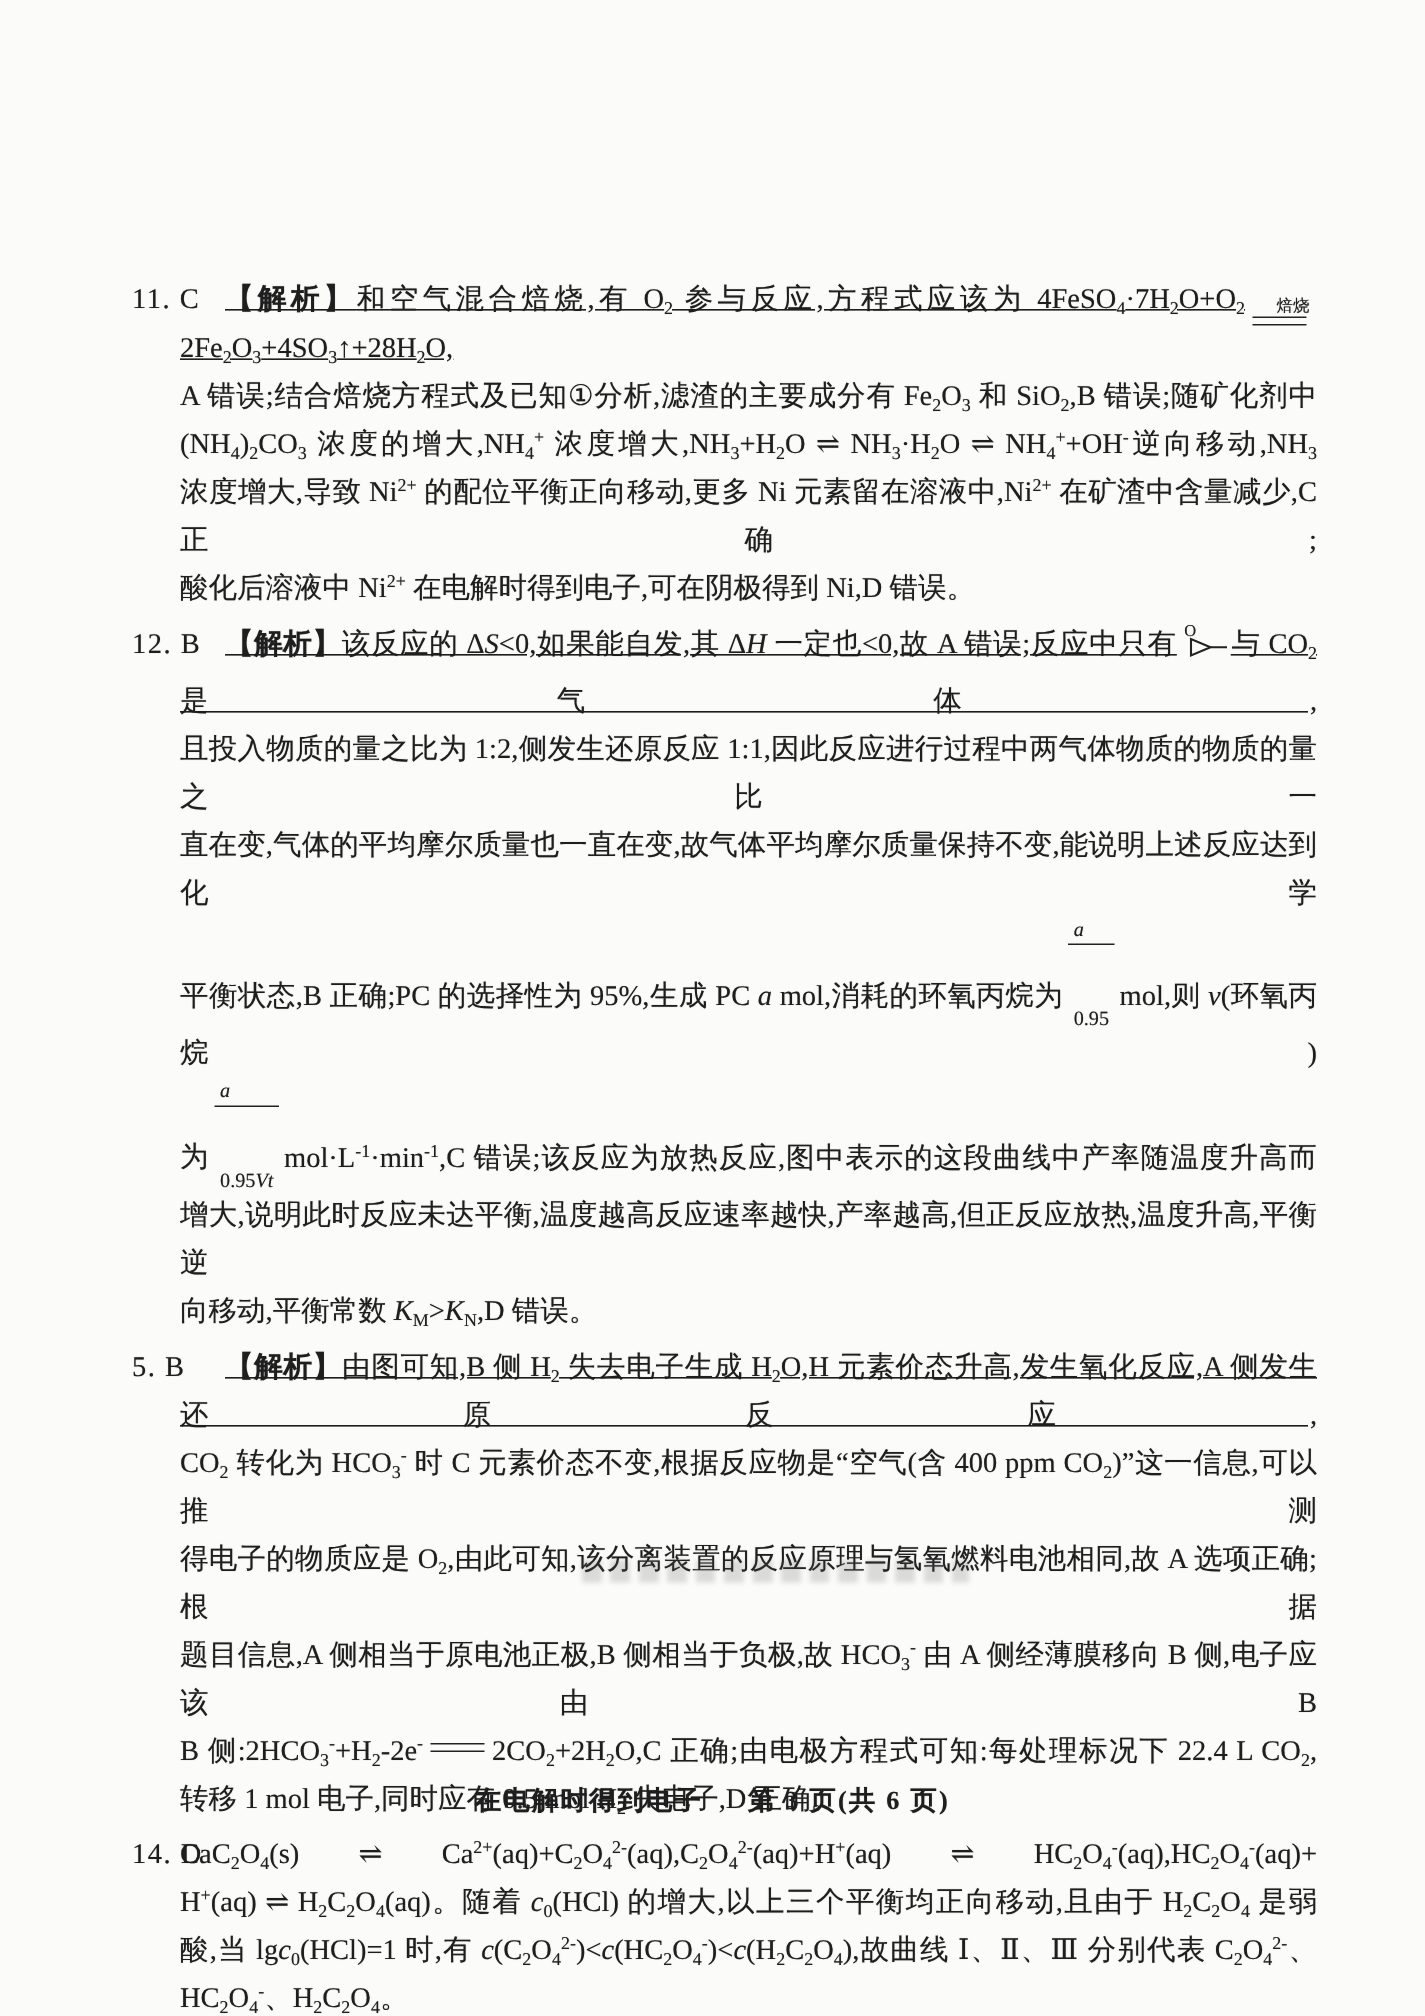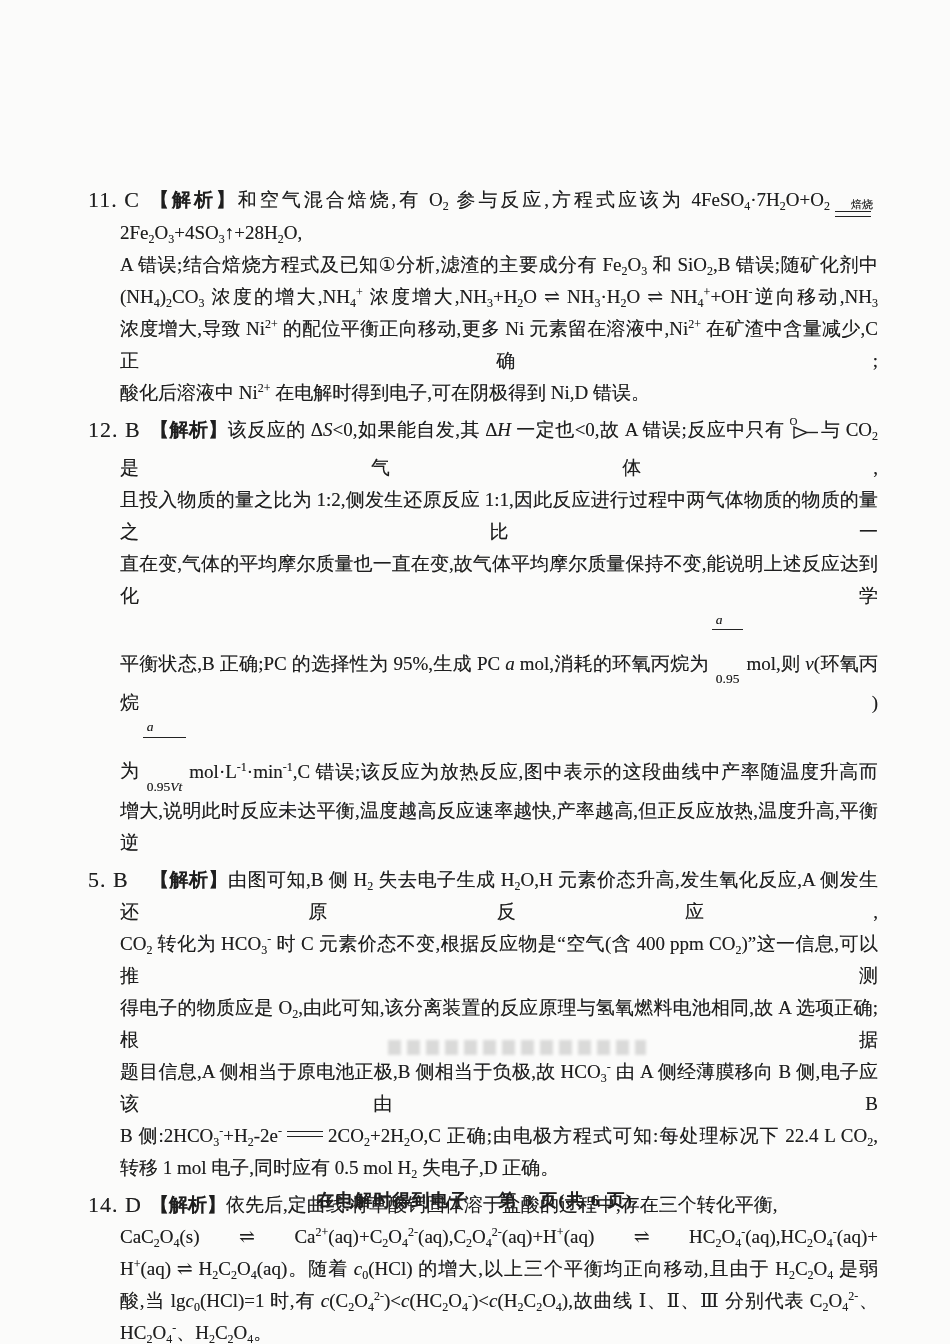--- a/index.html
+++ b/index.html
@@ -9,25 +9,25 @@
     font-family:"Liberation Serif","DejaVu Serif","DejaVu Sans",serif;
   }
   .page{
     position:absolute;inset:0;box-sizing:border-box;
     padding:184px 72px 0 88px;
     text-shadow:0 0 .6px rgba(30,30,30,.5);
   }
   .q{position:relative;padding-left:32px;margin-bottom:5px;}
   .q-label{
     position:absolute;left:0;top:0;width:62px;
-    font-size:22px;line-height:32px;white-space:nowrap;letter-spacing:1px;
+    font-size:19px;line-height:32px;white-space:nowrap;letter-spacing:1px;
   }
   .line{font-size:19px;line-height:32px;min-height:32px;}
   .line.j{text-align:justify;text-align-last:justify;}
-  .line.first{text-indent:30px;}
+  .line.first{text-indent:30px;text-decoration:underline;}
   sub,sup{line-height:0;font-size:12px;}
   sub{vertical-align:-4px;}
   sup{vertical-align:7px;}
   .it{font-style:italic;}
   b{font-weight:700;}
   
   .frac{
     display:inline-block;text-align:center;vertical-align:-13px;
     font-size:13.5px;line-height:1.2;margin:0 3px;text-indent:0;
   }
@@ -74,37 +74,37 @@
           <div class="line first j"><b>【解析】</b><span>该反应的 Δ<span class="it">S</span>&lt;0,如果能自发,其 Δ<span class="it">H</span> 一定也&lt;0,故 A 错误;反应中只有</span><span class="structwrap"><svg width="32" height="26" viewBox="0 0 32 26">
                 <text x="2.5" y="9" font-size="11" fill="#222" font-family="Liberation Serif,serif">O</text>
                 <path d="M7 11 L7 22 L20 16.5 Z" fill="none" stroke="#222" stroke-width="1.4"></path>
                 <line x1="20" y1="16.5" x2="31" y2="16.5" stroke="#222" stroke-width="1.4"></line>
               </svg></span><span>与 CO<sub>2</sub> 是气体,</span></div>
           <div class="line j"><span>且投入物质的量之比为 1:2,侧发生还原反应 1:1,因此反应进行过程中两气体物质的物质的量之比一</span></div>
           <div class="line j"><span>直在变,气体的平均摩尔质量也一直在变,故气体平均摩尔质量保持不变,能说明上述反应达到化学</span></div>
           <div class="line j"><span>平衡状态,B 正确;PC 的选择性为 95%,生成 PC <span class="it">a</span> mol,消耗的环氧丙烷为</span><span class="frac"><span class="fr-n"><span class="it">a</span></span><span class="fr-d">0.95</span></span><span>mol,则 <span class="it">v</span>(环氧丙烷)</span></div>
           <div class="line j"><span>为</span><span class="frac"><span class="fr-n"><span class="it">a</span></span><span class="fr-d">0.95<span class="it">Vt</span></span></span><span>mol·L<sup>-1</sup>·min<sup>-1</sup>,C 错误;该反应为放热反应,图中表示的这段曲线中产率随温度升高而</span></div>
           <div class="line j"><span>增大,说明此时反应未达平衡,温度越高反应速率越快,产率越高,但正反应放热,温度升高,平衡逆</span></div>
+          <div class="line"><span>向移动,平衡常数 <span class="it">K</span><sub>M</sub>&gt;<span class="it">K</span><sub>N</sub>,D 错误。</span></div>
         </div>
       </div>
       <div class="q">
         <div class="q-label">5. B</div>
         <div class="q-body">
           <div class="line first j"><b>【解析】</b><span>由图可知,B 侧 H<sub>2</sub> 失去电子生成 H<sub>2</sub>O,H 元素价态升高,发生氧化反应,A 侧发生还原反应,</span></div>
           <div class="line j"><span>CO<sub>2</sub> 转化为 HCO<sub>3</sub><sup>-</sup> 时 C 元素价态不变,根据反应物是“空气(含 400 ppm CO<sub>2</sub>)”这一信息,可以推测</span></div>
           <div class="line j"><span>得电子的物质应是 O<sub>2</sub>,由此可知,该分离装置的反应原理与氢氧燃料电池相同,故 A 选项正确;根据</span></div>
           <div class="line j"><span>题目信息,A 侧相当于原电池正极,B 侧相当于负极,故 HCO<sub>3</sub><sup>-</sup> 由 A 侧经薄膜移向 B 侧,电子应该由 B</span></div>
           <div class="line j"><span>B 侧:2HCO<sub>3</sub><sup>-</sup>+H<sub>2</sub>-2e<sup>-</sup></span><span class="oveq nolbl"><span class="dline"></span></span><span>2CO<sub>2</sub>+2H<sub>2</sub>O,C 正确;由电极方程式可知:每处理标况下 22.4 L CO<sub>2</sub>,</span></div>
           <div class="line"><span>转移 1 mol 电子,同时应有 0.5 mol H<sub>2</sub> 失电子,D 正确。</span></div>
         </div>
       </div>
       <div class="q">
         <div class="q-label">14. D</div>
         <div class="q-body">
-          <div class="line first"><b>【解析】</b><span>依先后,定曲线:将草酸钙固体溶于盐酸的过程中,存在三个转化平衡,</span></div>
           <div class="line j"><span>CaC<sub>2</sub>O<sub>4</sub>(s) ⇌ Ca<sup>2+</sup>(aq)+C<sub>2</sub>O<sub>4</sub><sup>2-</sup>(aq),C<sub>2</sub>O<sub>4</sub><sup>2-</sup>(aq)+H<sup>+</sup>(aq) ⇌ HC<sub>2</sub>O<sub>4</sub><sup>-</sup>(aq),HC<sub>2</sub>O<sub>4</sub><sup>-</sup>(aq)+</span></div>
           <div class="line j"><span>H<sup>+</sup>(aq) ⇌ H<sub>2</sub>C<sub>2</sub>O<sub>4</sub>(aq)。随着 <span class="it">c</span><sub>0</sub>(HCl) 的增大,以上三个平衡均正向移动,且由于 H<sub>2</sub>C<sub>2</sub>O<sub>4</sub> 是弱</span></div>
           <div class="line j"><span>酸,当 lg<span class="it">c</span><sub>0</sub>(HCl)=1 时,有 <span class="it">c</span>(C<sub>2</sub>O<sub>4</sub><sup>2-</sup>)&lt;<span class="it">c</span>(HC<sub>2</sub>O<sub>4</sub><sup>-</sup>)&lt;<span class="it">c</span>(H<sub>2</sub>C<sub>2</sub>O<sub>4</sub>),故曲线 Ⅰ、Ⅱ、Ⅲ 分别代表 C<sub>2</sub>O<sub>4</sub><sup>2-</sup>、</span></div>
           <div class="line"><span>HC<sub>2</sub>O<sub>4</sub><sup>-</sup>、H<sub>2</sub>C<sub>2</sub>O<sub>4</sub>。</span></div>
           <div class="line j"></div>
         </div>
       </div>
     </div>
   <div class="watermark"></div>
   <div class="footer">

